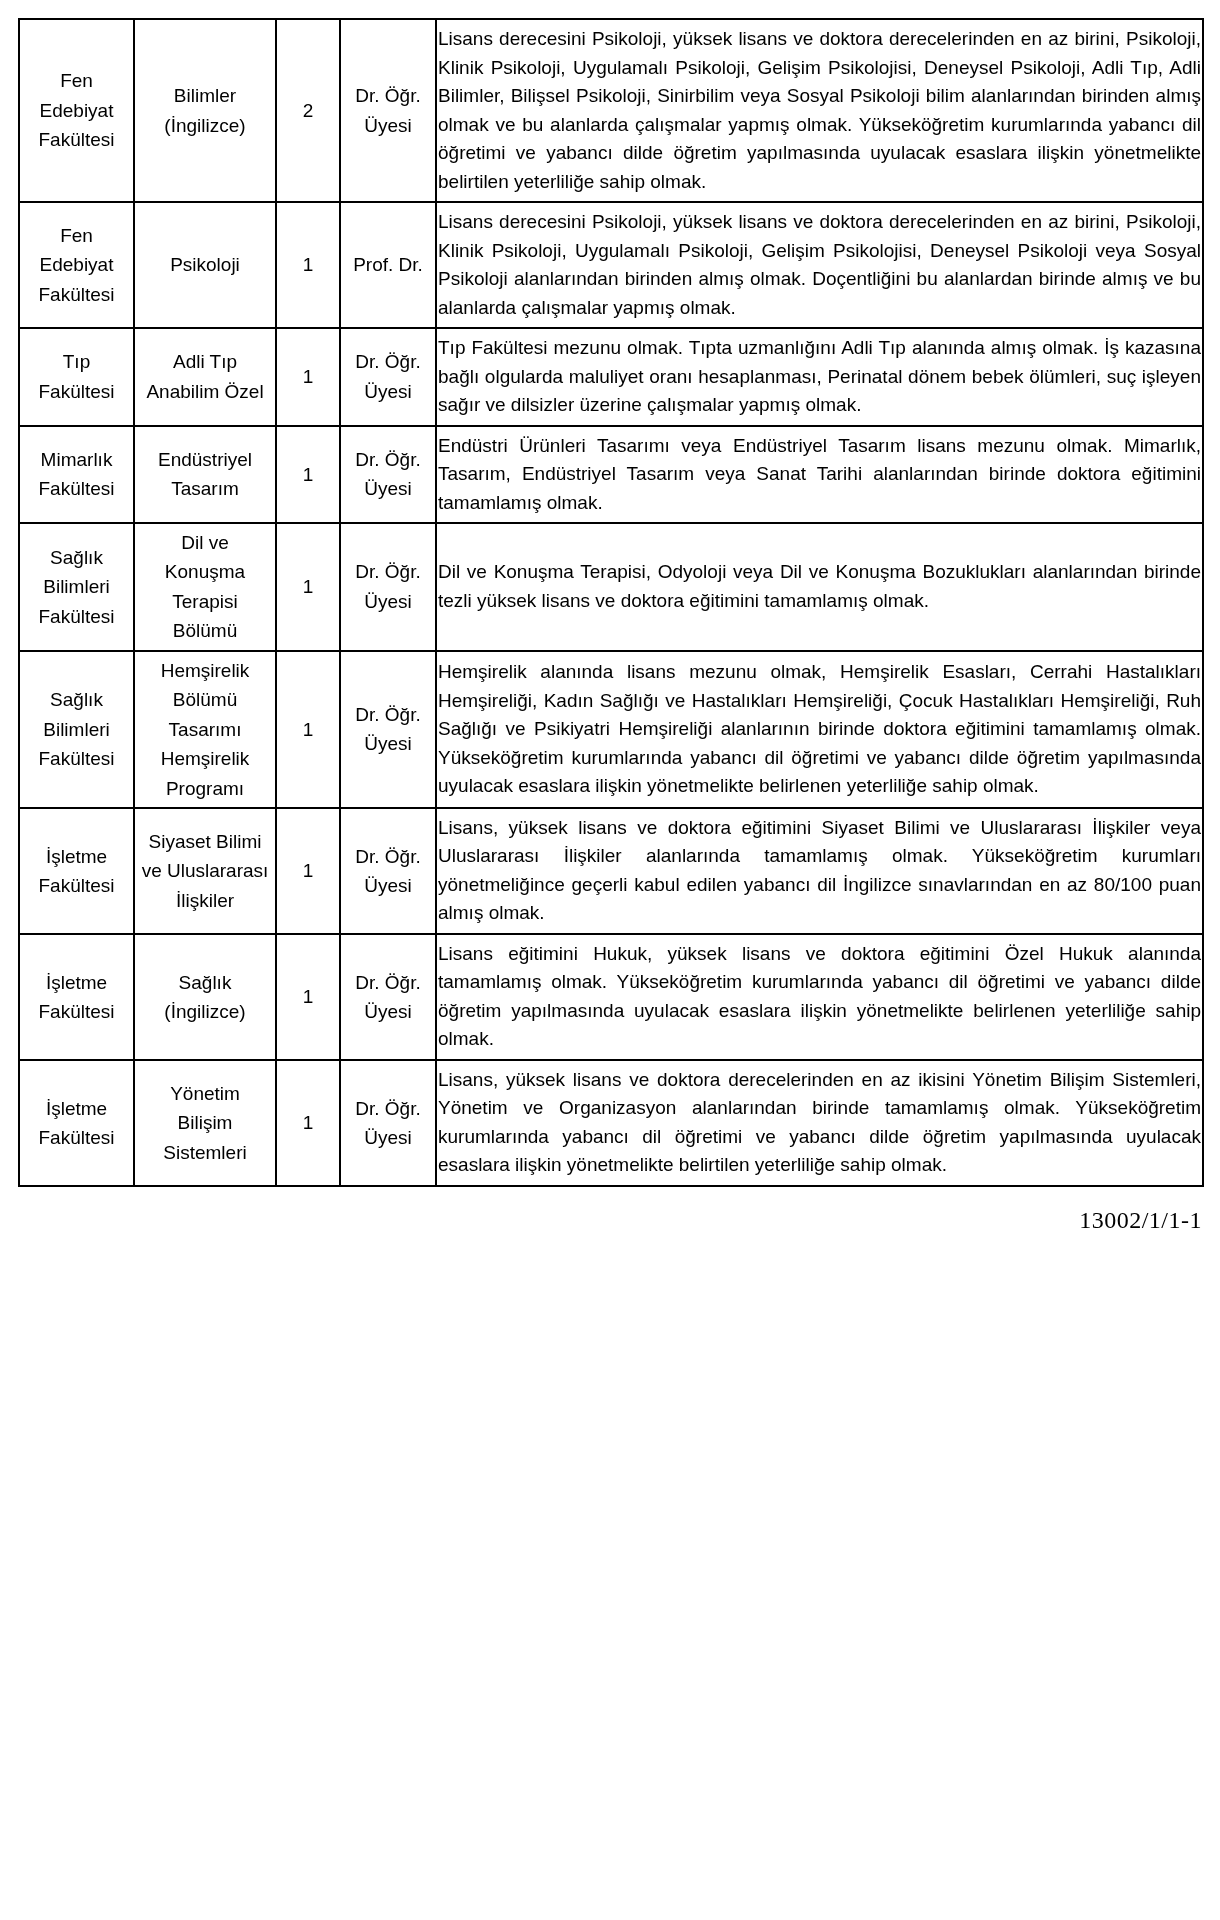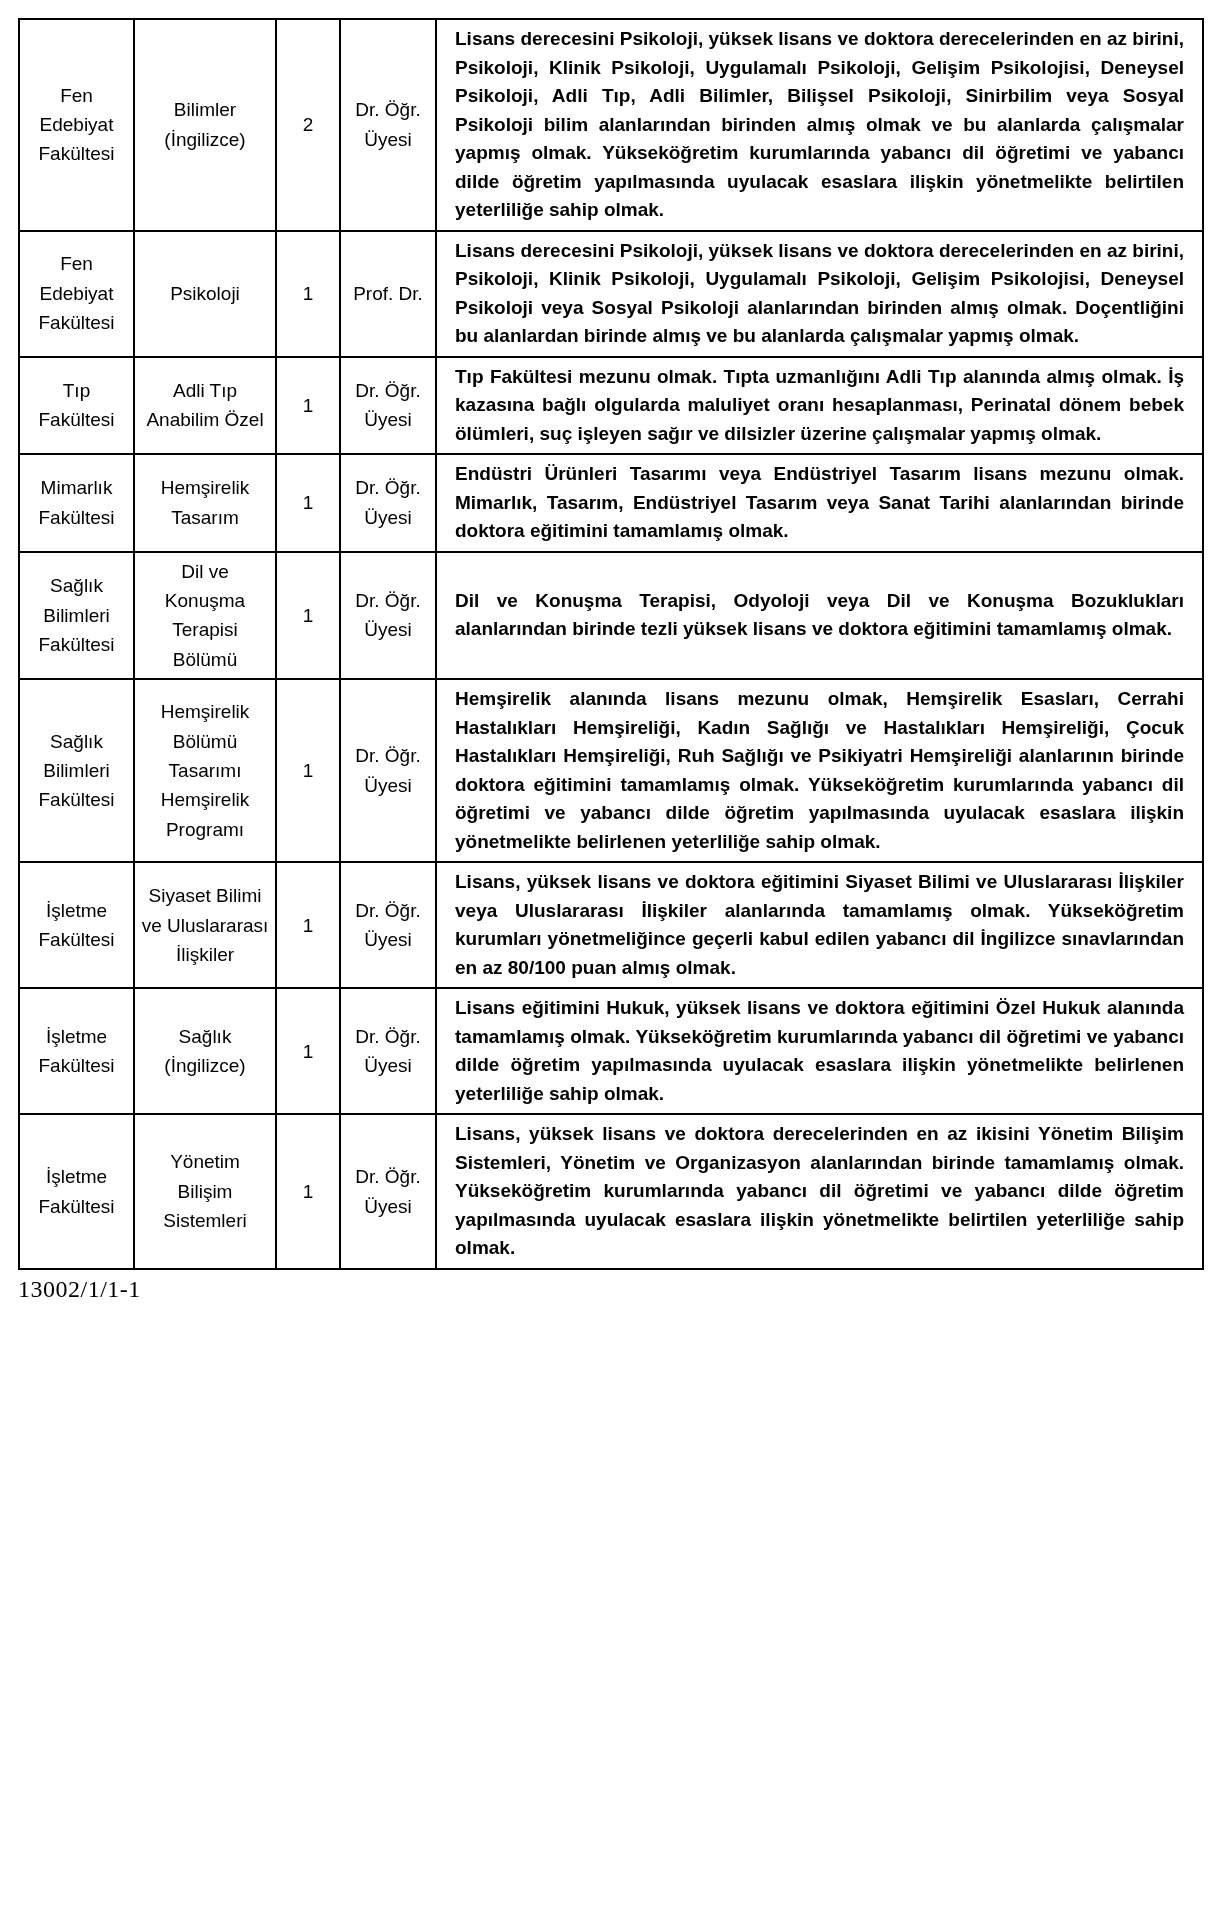--- a/index.html
+++ b/index.html
@@ -30,28 +30,27 @@
   }
   td.c-faculty, td.c-dept, td.c-count, td.c-title {
     text-align: center;
     line-height: 1.55;
     padding: 4px 6px;
   }
   td.c-desc {
     text-align: justify;
     text-justify: inter-word;
     line-height: 1.5;
-    padding: 5px 18px;
+    padding: 5px 1px;
     vertical-align: middle;
-    font-weight: bold;
   }
   .footer {
     width: 1184px;
-    margin-top: 6px;
-    text-align: left;
+    margin-top: 20px;
+    text-align: right;
     font-family: "Liberation Serif", serif;
     font-size: 24px;
     letter-spacing: 0.5px;
   }
 </style>
 </head>
 <body>
 
 <div class="page">
   <table class="positions-table">
@@ -79,21 +78,21 @@
       </tr>
       <tr>
         <td class="c-faculty">Tıp Fakültesi</td>
         <td class="c-dept">Adli Tıp Anabilim Özel</td>
         <td class="c-count">1</td>
         <td class="c-title">Dr. Öğr. Üyesi</td>
         <td class="c-desc">Tıp Fakültesi mezunu olmak. Tıpta uzmanlığını Adli Tıp alanında almış olmak. İş kazasına bağlı olgularda maluliyet oranı hesaplanması, Perinatal dönem bebek ölümleri, suç işleyen sağır ve dilsizler üzerine çalışmalar yapmış olmak.</td>
       </tr>
       <tr>
         <td class="c-faculty">Mimarlık Fakültesi</td>
-        <td class="c-dept">Hemşirelik Tasarım</td>
+        <td class="c-dept">Endüstriyel Tasarım</td>
         <td class="c-count">1</td>
         <td class="c-title">Dr. Öğr. Üyesi</td>
         <td class="c-desc">Endüstri Ürünleri Tasarımı veya Endüstriyel Tasarım lisans mezunu olmak. Mimarlık, Tasarım, Endüstriyel Tasarım veya Sanat Tarihi alanlarından birinde doktora eğitimini tamamlamış olmak.</td>
       </tr>
       <tr>
         <td class="c-faculty">Sağlık Bilimleri Fakültesi</td>
         <td class="c-dept">Dil ve Konuşma Terapisi Bölümü</td>
         <td class="c-count">1</td>
         <td class="c-title">Dr. Öğr. Üyesi</td>
         <td class="c-desc">Dil ve Konuşma Terapisi, Odyoloji veya Dil ve Konuşma Bozuklukları alanlarından birinde tezli yüksek lisans ve doktora eğitimini tamamlamış olmak.</td>

